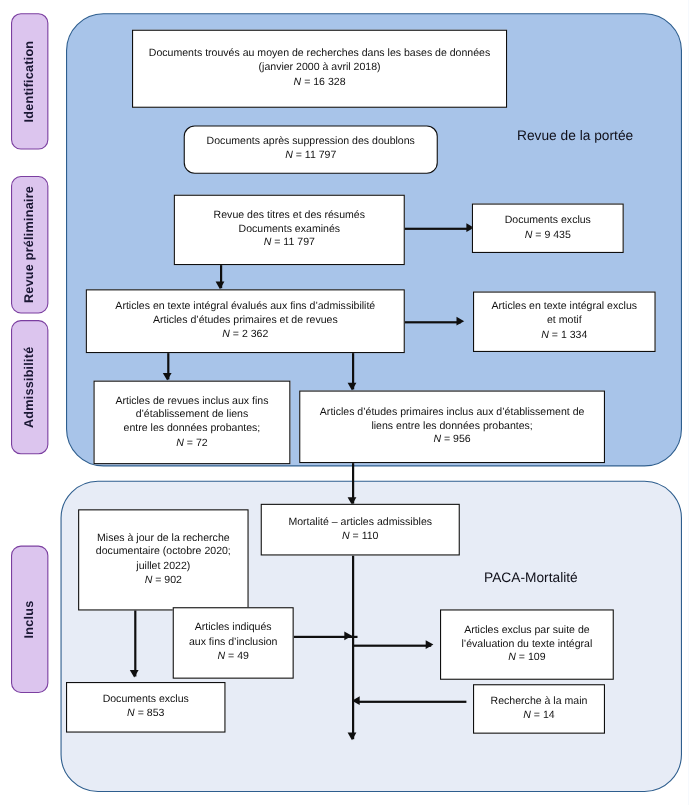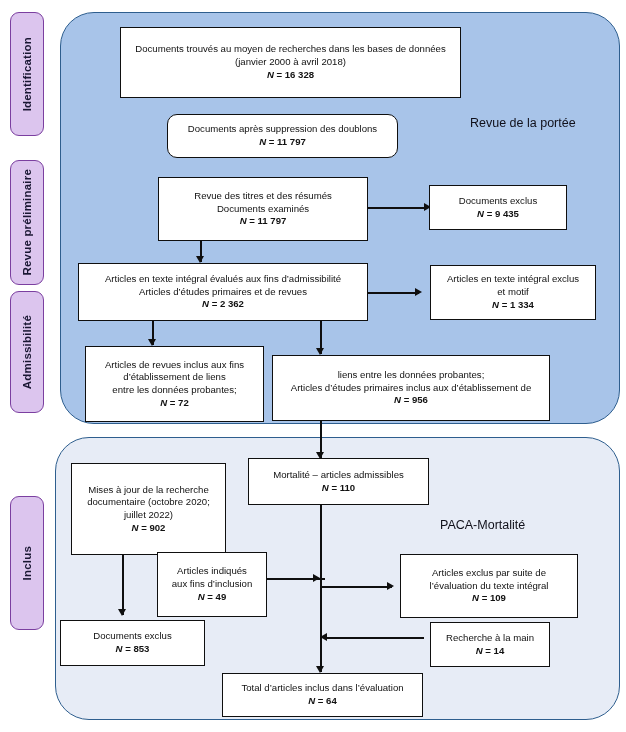--- a/index.html
+++ b/index.html
@@ -69,21 +69,21 @@
     flex-direction:column;
     align-items:center;
     justify-content:center;
     text-align:left;
     padding:2px 4px;
     font-size:9.6px;
     line-height:1.33;
     color:#111111;
   }
   .node .ln{display:block;white-space:nowrap;}
-  .node .nval{font-style:normal;font-weight:bold;}
+  .node .nval{font-style:normal;}
   .node .nval i{font-style:italic;}
 
   
   .conn{position:absolute;background:#0f0f0f;}
   .vline{width:1.6px;}
   .hline{height:1.6px;}
   .arrow{
     position:absolute;
     width:0;height:0;
     border-style:solid;
@@ -222,29 +222,29 @@
     <span class="ln">Articles de revues inclus aux fins</span>
     <span class="ln">d’établissement de liens</span>
     <span class="ln">entre les données probantes;</span>
     <span class="ln nval">
       <i>N</i>
       = <span>72</span>
     </span>
   </div>
 
   <div class="node" style="left:272px; top:355px; width:278px; height:66px;">
+    <span class="ln">Articles d’études primaires inclus aux d’établissement de</span>
     <span class="ln">liens entre les données probantes;</span>
-    <span class="ln">Articles d’études primaires inclus aux d’établissement de</span>
     <span class="ln nval">
       <i>N</i>
       = <span>956</span>
     </span>
   </div>
 
-  <div class="node" style="left:248px; top:458px; width:181px; height:47px;">
+  <div class="node" style="left:237px; top:458px; width:181px; height:47px;">
     <span class="ln">Mortalité – articles admissibles</span>
     <span class="ln nval">
       <i>N</i>
       = <span>110</span>
     </span>
   </div>
 
   <div class="node" style="left:71px; top:463px; width:155px; height:92px;">
     <span class="ln">Mises à jour de la recherche</span>
     <span class="ln">documentaire (octobre 2020;</span>
@@ -257,21 +257,21 @@
 
   <div class="node" style="left:157px; top:552px; width:110px; height:65px;">
     <span class="ln">Articles indiqués</span>
     <span class="ln">aux fins d’inclusion</span>
     <span class="ln nval">
       <i>N</i>
       = <span>49</span>
     </span>
   </div>
 
-  <div class="node" style="left:400px; top:554px; width:178px; height:64px;">
+  <div class="node" style="left:400px; top:554px; width:158px; height:64px;">
     <span class="ln">Articles exclus par suite de</span>
     <span class="ln">l’évaluation du texte intégral</span>
     <span class="ln nval">
       <i>N</i>
       = <span>109</span>
     </span>
   </div>
 
   <div class="node" style="left:60px; top:620px; width:145px; height:46px;">
     <span class="ln">Documents exclus</span>
@@ -282,21 +282,14 @@
   </div>
 
   <div class="node" style="left:430px; top:622px; width:120px; height:45px;">
     <span class="ln">Recherche à la main</span>
     <span class="ln nval">
       <i>N</i>
       = <span>14</span>
     </span>
   </div>
 
-  <div class="node" style="left:222px; top:673px; width:201px; height:44px;">
-    <span class="ln">Total d’articles inclus dans l’évaluation</span>
-    <span class="ln nval">
-      <i>N</i>
-      = <span>64</span>
-    </span>
-  </div>
 
 </div>
 
 </body></html>

